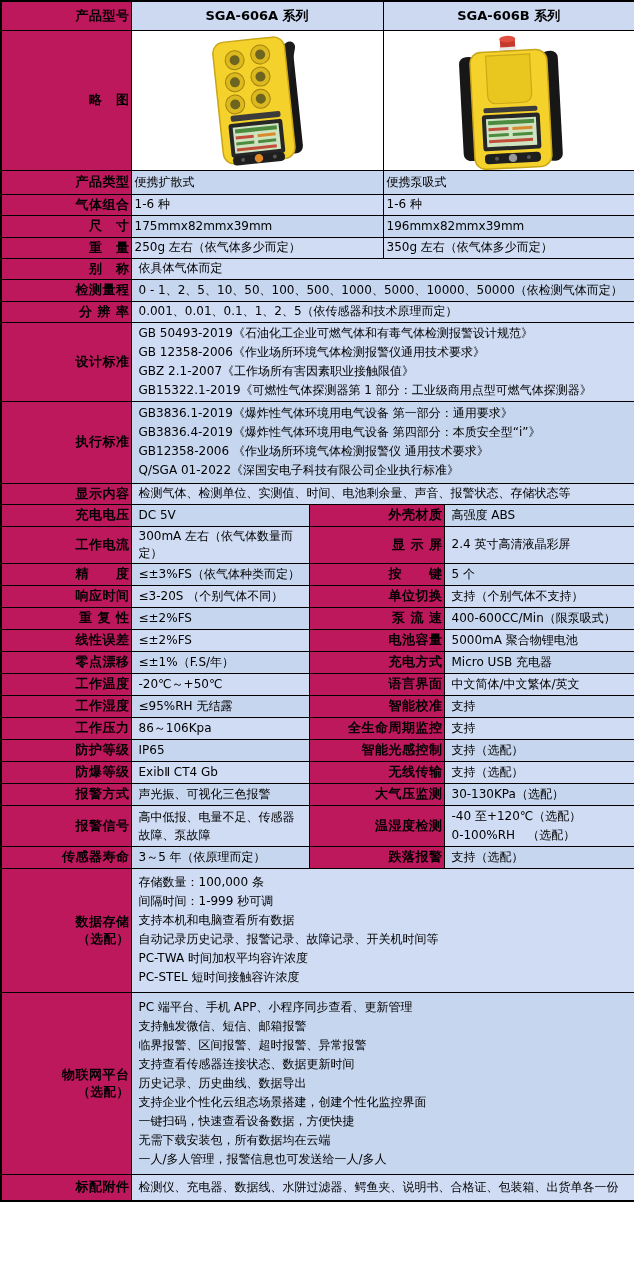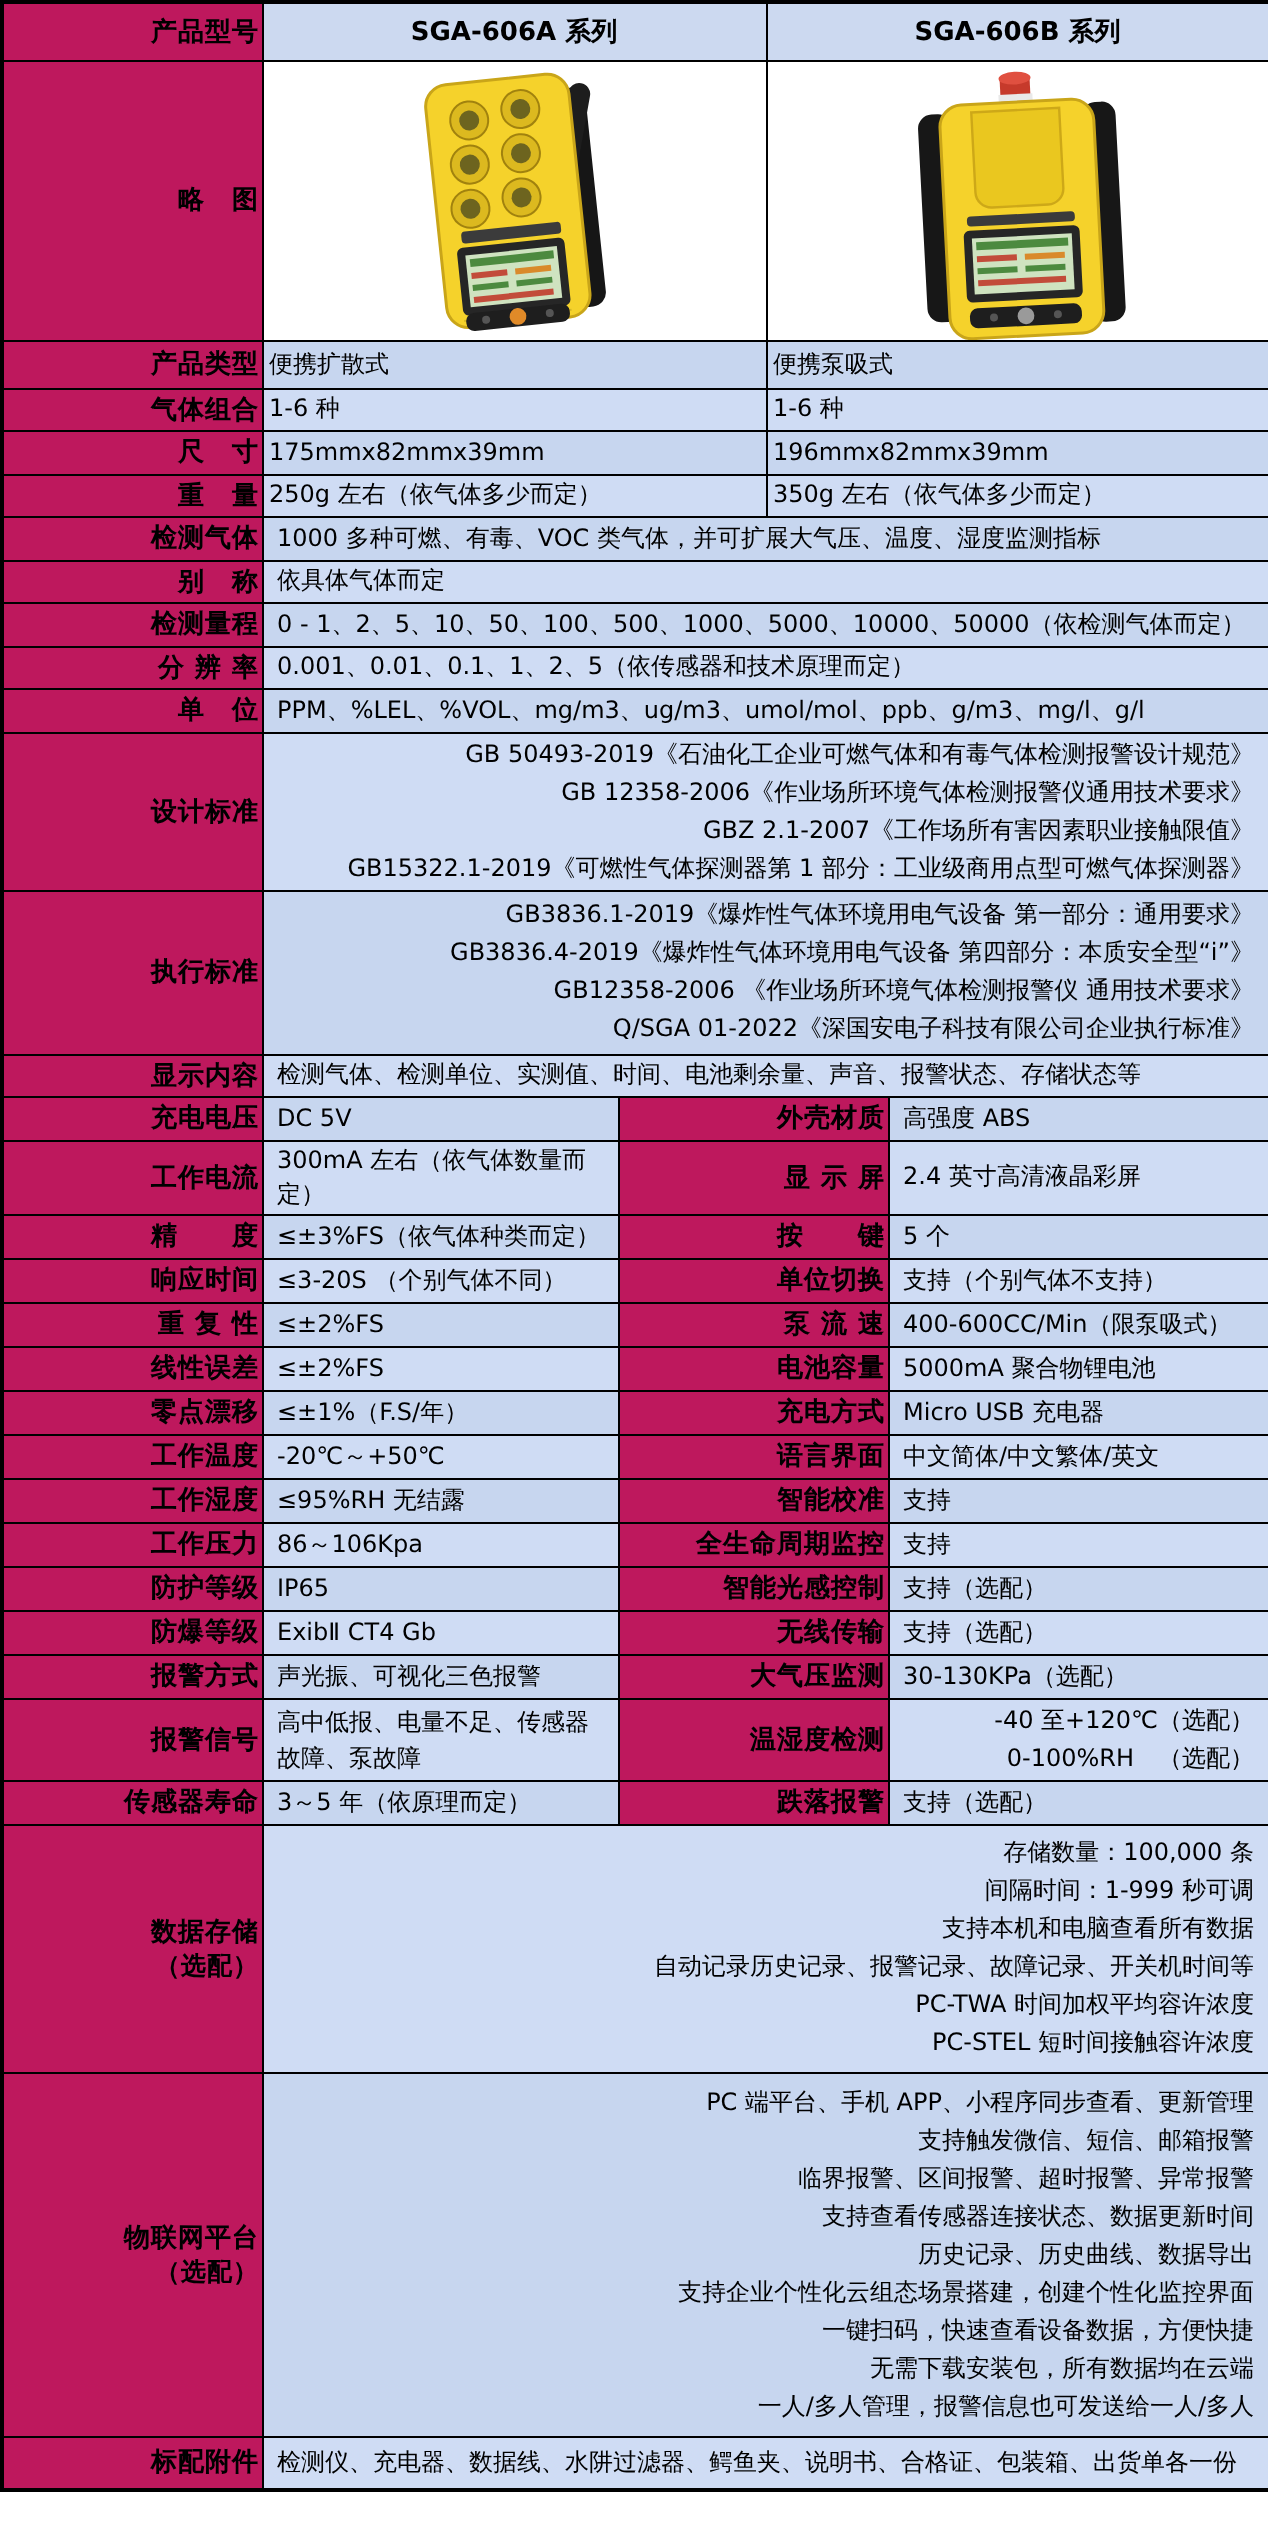--- a/index.html
+++ b/index.html
@@ -5,21 +5,21 @@
   html,body{margin:0;padding:0;background:#fff;}
   body{width:634px;font-family:"DejaVu Sans",sans-serif;color:#000;}
   table.spec{border-collapse:collapse;table-layout:fixed;width:634px;border:2px solid #000;}
   td{border:1px solid #000;overflow:hidden;vertical-align:middle;}
   .lbl{background:#be185d;font-weight:bold;text-align:right;font-size:13px;letter-spacing:.5px;margin-left:18px;}
   .hdr{background:#ccd9f0;font-weight:bold;text-align:center;font-size:13px;}
   .val{background:#c7d6ef;font-size:12px;padding:1px 7px;}
   tr.alt .val{background:#cfdcf4;}
   .ctr{text-align:left;padding:1px 3px;}
   .sketch{background:#ffffff;text-align:center;padding:0;}
-  .line{line-height:19px;white-space:nowrap;font-size:12px;text-align:right;}
+  .line{line-height:19px;white-space:nowrap;font-size:12px;}
   .lbl .l2{display:block;font-size:12.5px;}
   svg{display:block;margin:0 auto;}
 </style>
 </head>
 <body>
 
 <table class="spec">
 <colgroup>
   <col style="width:130px">
       <col style="width:178px">
@@ -130,39 +130,31 @@
     <td class="lbl">尺　寸</td>
     <td class="val ctr" colspan="2">175mmx82mmx39mm</td>
     <td class="val ctr" colspan="2">196mmx82mmx39mm</td>
   </tr>
   <tr style="height:21px" class="alt">
     <td class="lbl">重　量</td>
     <td class="val ctr" colspan="2">250g 左右（依气体多少而定）</td>
     <td class="val ctr" colspan="2">350g 左右（依气体多少而定）</td>
   </tr>
 
-  <tr style="height:22px">
-    <td class="lbl">检测气体</td>
-    <td class="val" colspan="4">1000 多种可燃、有毒、VOC 类气体，并可扩展大气压、温度、湿度监测指标</td>
-  </tr>
   <tr style="height:21px" class="alt">
     <td class="lbl">别　称</td>
     <td class="val" colspan="4">依具体气体而定</td>
   </tr>
   <tr style="height:22px">
     <td class="lbl">检测量程</td>
     <td class="val" colspan="4">0 - 1、2、5、10、50、100、500、1000、5000、10000、50000（依检测气体而定）</td>
   </tr>
   <tr style="height:21px" class="alt">
     <td class="lbl">分 辨 率</td>
     <td class="val" colspan="4">0.001、0.01、0.1、1、2、5（依传感器和技术原理而定）</td>
-  </tr>
-  <tr style="height:22px">
-    <td class="lbl">单　位</td>
-    <td class="val" colspan="4">PPM、%LEL、%VOL、mg/m3、ug/m3、umol/mol、ppb、g/m3、mg/l、g/l</td>
   </tr>
 
   <tr style="height:78px" class="alt">
     <td class="lbl">设计标准</td>
     <td class="val" colspan="4">
       <div class="line">GB 50493-2019《石油化工企业可燃气体和有毒气体检测报警设计规范》</div>
       <div class="line">GB 12358-2006《作业场所环境气体检测报警仪通用技术要求》</div>
       <div class="line">GBZ 2.1-2007《工作场所有害因素职业接触限值》</div>
       <div class="line">GB15322.1-2019《可燃性气体探测器第 1 部分：工业级商用点型可燃气体探测器》</div>
     </td>

